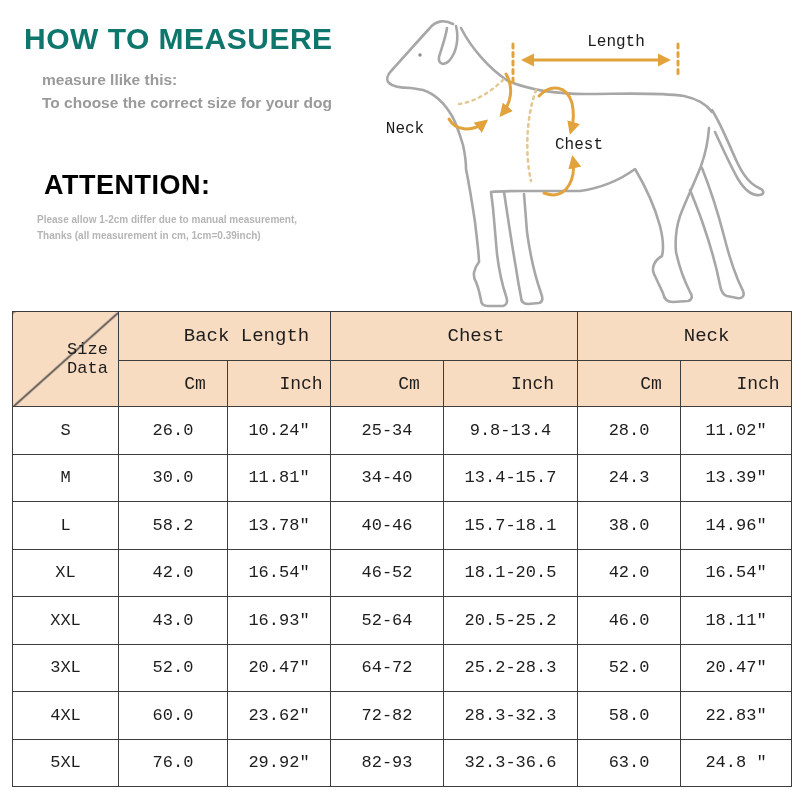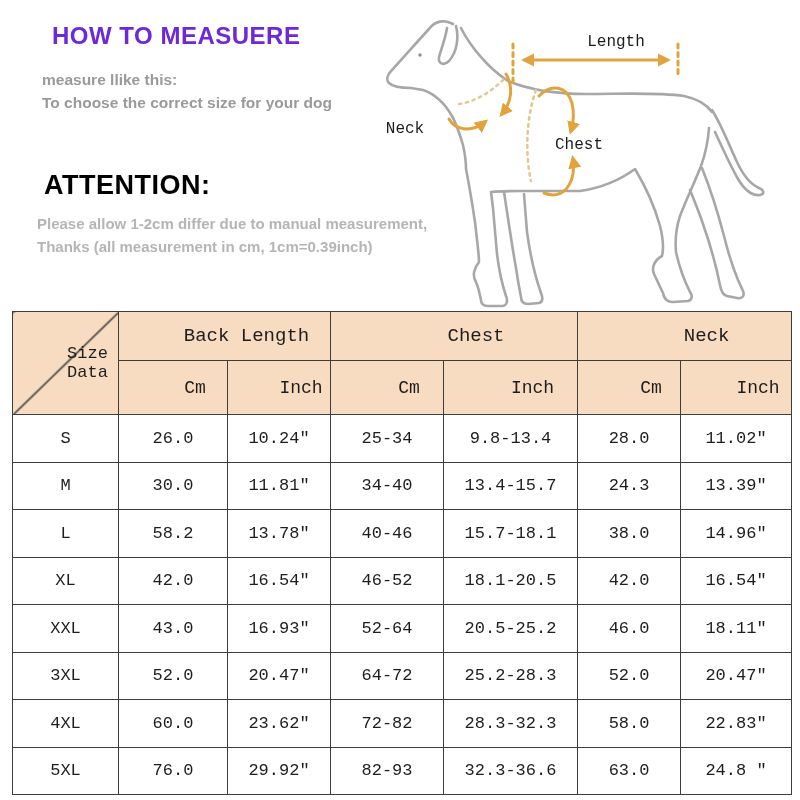--- a/index.html
+++ b/index.html
@@ -2,55 +2,55 @@
 <html><head>
 <meta charset="utf-8">
 <style>
   html,body{margin:0;padding:0;}
   body{
     width:800px;height:800px;position:relative;background:#ffffff;
     font-family:"Liberation Sans", sans-serif;overflow:hidden;
   }
   
   .title{
-    position:absolute;left:52px;top:22px;
-    font-size:24px;font-weight:800;letter-spacing:.5px;color:#6d28d9;
+    position:absolute;left:24px;top:22px;
+    font-size:30px;font-weight:800;letter-spacing:.5px;color:#0f766e;
   }
   .intro{
     position:absolute;left:42px;top:68px;
     font-size:15.5px;font-weight:600;color:#9a9a9a;line-height:1.5;
   }
   .attn-head{
     position:absolute;left:44px;top:170px;
     font-size:27px;font-weight:800;letter-spacing:.5px;color:#000000;
   }
   .attn-body{
     position:absolute;left:37px;top:212px;
-    font-size:15px;font-weight:700;color:#b5b5b5;line-height:1.55;
+    font-size:10px;font-weight:700;color:#b5b5b5;line-height:1.55;
   }
   
   .diagram{position:absolute;left:358px;top:8px;width:442px;height:302px;}
   .diagram text{
     font-family:"Liberation Mono","DejaVu Sans Mono",monospace;
     font-size:16px;font-weight:500;fill:#1b1b1b;
   }
   
   .size-table-wrap{position:absolute;left:12px;top:311px;}
   table.size-table{
     border-collapse:collapse;table-layout:fixed;width:779px;
     font-family:"Liberation Mono","DejaVu Sans Mono",monospace;
     color:#1d1d1d;
   }
   table.size-table th,table.size-table td{
     border:1.5px solid #3d3d3d;text-align:center;vertical-align:middle;
     font-weight:500;padding:0;
   }
   table.size-table thead th{background:#f8dcc2;padding-left:44px;}
   thead tr.grp-row{height:49px;font-size:19px;}
-  thead tr.unit-row{height:54px;font-size:18px;}
+  thead tr.unit-row{height:46px;font-size:18px;}
   tbody tr{height:47.5px;font-size:17px;background:#ffffff;}
   tbody th{font-size:17px;}
   th.corner{
     font-size:17px;
     background:
       linear-gradient(to bottom right,
         rgba(0,0,0,0) calc(50% - 1.4px),
         #3d3d3d calc(50% - .2px),
         #3d3d3d calc(50% + .2px),
         rgba(0,0,0,0) calc(50% + 1.4px)),

